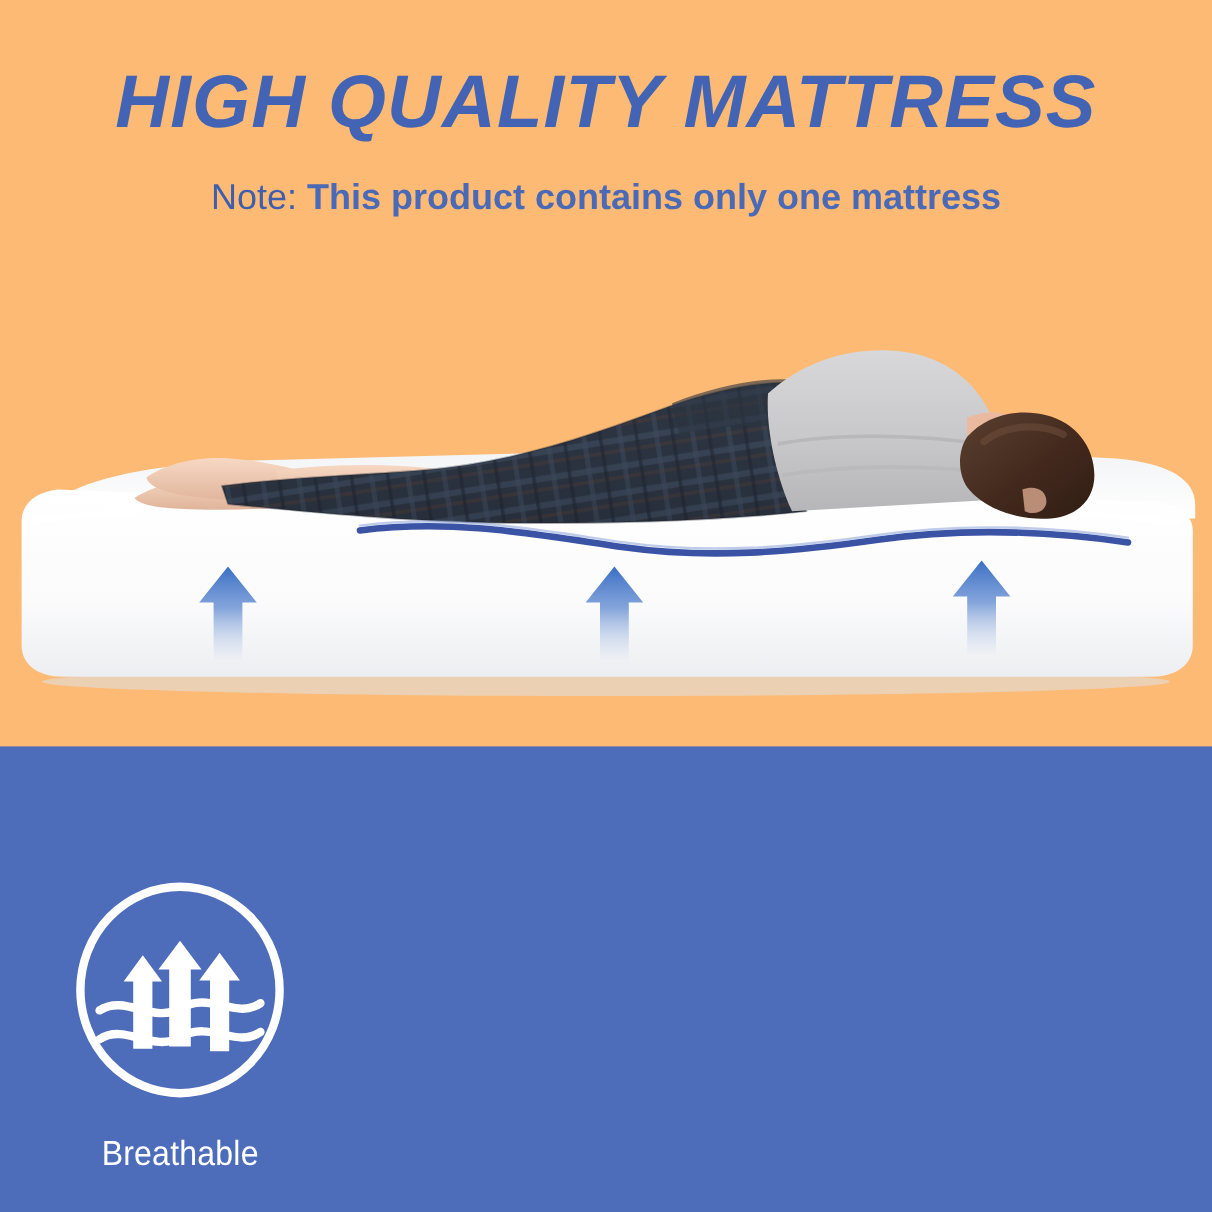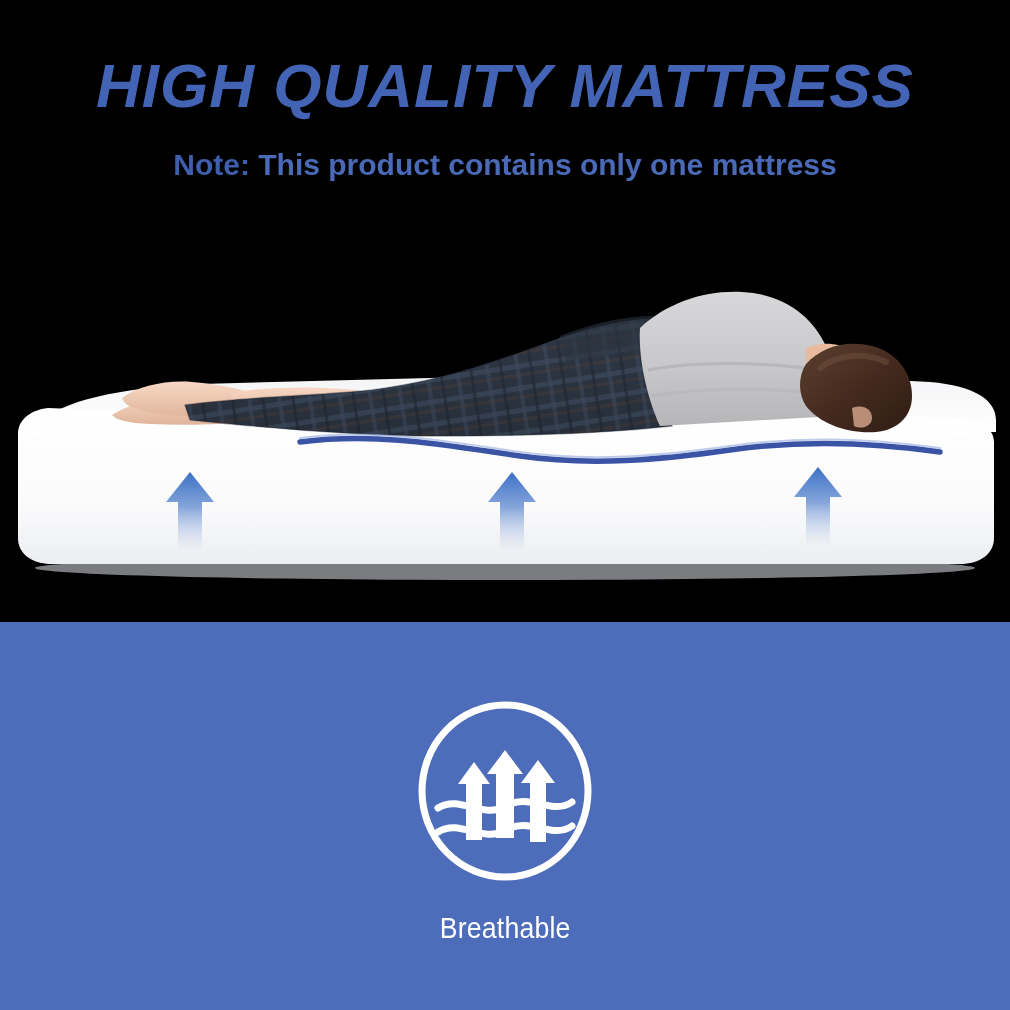--- a/index.html
+++ b/index.html
@@ -10,21 +10,21 @@
     width: 1010px;
     height: 1010px;
     font-family: "Liberation Sans", sans-serif;
     background: #f8f8f9;
     overflow: hidden;
   }
   #page {
     position: relative;
     width: 1010px;
     height: 1010px;
-    background: #000000;
+    background: #fdba74;
   }
 
   
   #header {
     position: absolute;
     left: 0; top: 0;
     width: 1010px;
     height: 220px;
   }
   #title {
@@ -44,21 +44,21 @@
     position: absolute;
     left: 0; top: 150px;
     width: 1010px;
     text-align: center;
     font-size: 30px;
     color: #4a6ab8;
     white-space: nowrap;
     line-height: 1;
   }
   #note-label {
-    font-weight: bold;
+    font-weight: normal;
     color: #3f5fae;
     margin-top: 40px;
   }
   #note-text {
     font-weight: bold;
   }
 
   
   #scene {
     position: absolute;
@@ -79,21 +79,21 @@
     width: 1010px;
     height: 388px;
     background: #4d6dba;
   }
   #feature-row {
     position: absolute;
     left: 0; top: 0;
     width: 1010px;
     height: 388px;
     display: flex;
-    flex-direction: row;
+    flex-direction: column;
     align-items: flex-start;
     justify-content: center;
   }
   .feature {
     width: 300px;
     display: flex;
     flex-direction: column;
     align-items: center;
   }
   .feature-icon {

